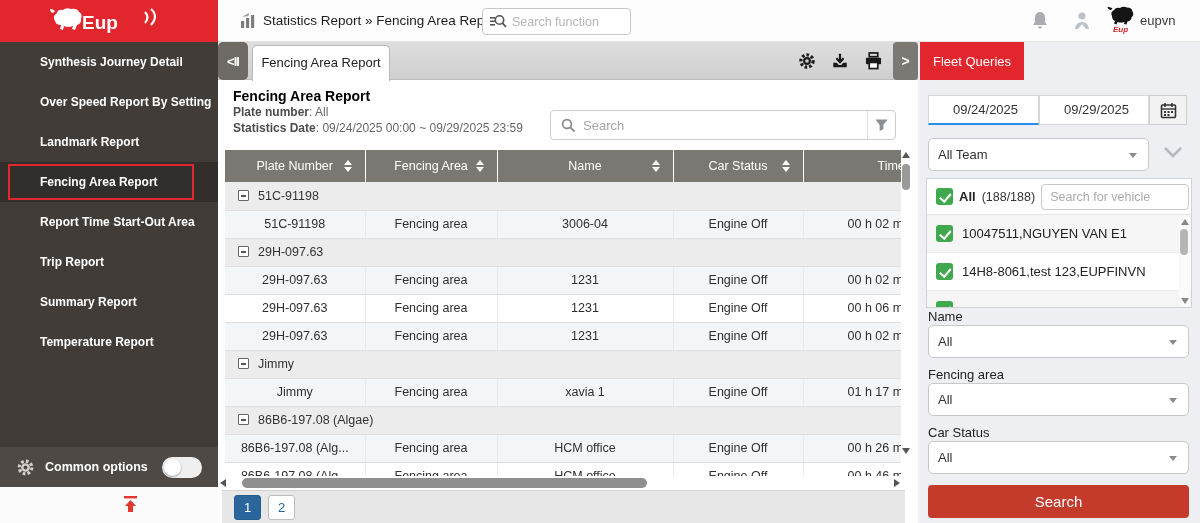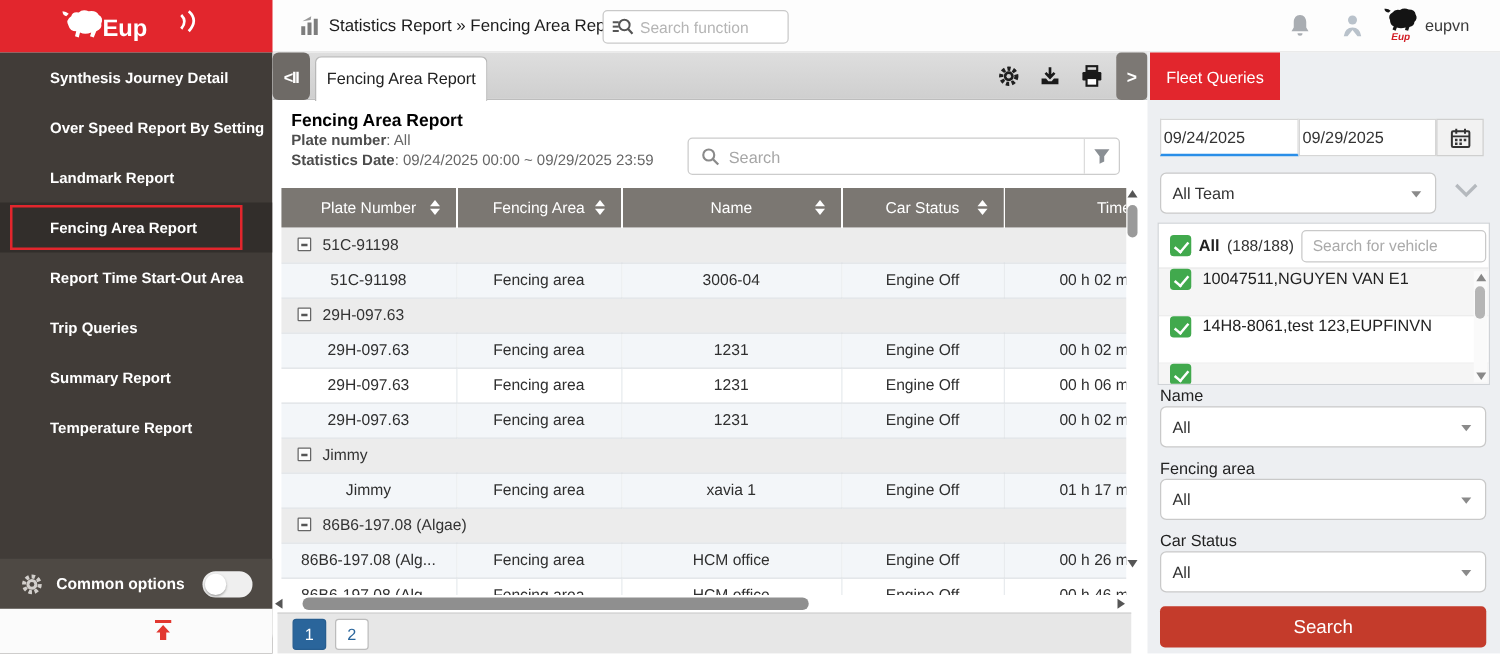--- a/index.html
+++ b/index.html
@@ -75,35 +75,35 @@
   .hscroll .a-rt{right:0;border-left:6px solid #555;}
   .hscroll .thumb{position:absolute;left:22px;top:0;width:405px;height:10px;border-radius:5px;background:#8f8f8f;cursor:pointer;}
 
   .pagestrip{position:absolute;left:4px;top:448px;width:683px;height:33px;background:#e7e7e7;border-top:1px solid #d2d2d2;display:flex;align-items:center;padding-left:12px;gap:7px;}
   .pg{width:27px;height:25px;border-radius:3px;font-size:13px;display:flex;align-items:center;justify-content:center;cursor:pointer;background:#fff;border:1px solid #bcbcbc;color:#2a659b;}
   .pg.active{background:#2a659b;border-color:#265d8f;color:#fff;}
 
   
   .panel{position:absolute;left:918px;top:42px;width:282px;height:481px;background:#edeff2;}
   .fleet-btn{position:absolute;left:2px;top:0;width:104px;height:38px;background:#e2262d;color:#fff;font-size:13px;display:flex;align-items:center;justify-content:center;cursor:pointer;}
-  .date-in{position:absolute;top:53px;height:30px;background:#fff;border:1px solid #d6d6d6;font-size:13px;color:#333;line-height:28px;padding-left:2px;cursor:text;}
+  .date-in{position:absolute;top:53px;height:30px;background:#fff;border:1px solid #d6d6d6;font-size:13px;color:#333;line-height:28px;padding-left:24px;cursor:text;}
   .d-from{left:10px;width:111px;border-bottom:2px solid #2a8ee8;}
   .d-to{left:121px;width:110px;}
   .cal-btn{position:absolute;left:231px;top:53px;width:38px;height:30px;background:#f2f2f2;border:1px solid #cfcfcf;display:flex;align-items:center;justify-content:center;cursor:pointer;}
   .sel{background:#fff;border:1px solid #c9c9c9;border-radius:5px;font-size:13px;color:#333;line-height:31px;padding-left:9px;position:relative;cursor:pointer;}
   .sel::after{content:'';position:absolute;right:11px;top:14px;width:0;height:0;border-left:4.5px solid transparent;border-right:4.5px solid transparent;border-top:5.5px solid #8a8a8a;}
   .team-sel{position:absolute;left:10px;top:96px;width:221px;height:33px;}
   .panel-chevron{position:absolute;left:242px;top:100px;cursor:pointer;}
   .veh-box{position:absolute;left:8px;top:136px;width:266px;height:130px;background:#fff;border:1px solid #d0d3d7;overflow:hidden;}
   .veh-head{height:36px;display:flex;align-items:center;padding-left:9px;gap:6px;border-bottom:1px solid #e4e4e4;}
   .veh-head .all{font-size:13px;font-weight:bold;color:#222;}
   .veh-head .cnt{font-size:12.5px;color:#333;}
   .veh-head input{width:148px;height:26px;border:1px solid #c9c9c9;border-radius:4px;outline:none;font-size:12.5px;color:#444;padding:0 8px;font-family:inherit;}
   .veh-head input::placeholder{color:#aaa;}
-  .veh-row{height:38px;display:flex;padding-left:9px;gap:9px;border-bottom:1px solid #ededed;font-size:13px;color:#222;cursor:pointer;}
+  .veh-row{height:38px;display:flex;align-items:center;padding-left:9px;gap:9px;border-bottom:1px solid #ededed;font-size:13px;color:#222;cursor:pointer;}
   .veh-row.odd{background:#f5f5f5;}
   .cbx{width:17px;height:17px;background:#41a94d;border-radius:3px;position:relative;flex:none;cursor:pointer;}
   .cbx::after{content:'';position:absolute;left:5.5px;top:2.5px;width:4.5px;height:8.5px;border:solid #fff;border-width:0 2.2px 2.2px 0;transform:rotate(40deg);}
   .veh-scroll{position:absolute;right:1px;top:38px;width:11px;bottom:1px;background:#fafafa;}
   .veh-scroll .arr{position:absolute;left:1.5px;width:0;height:0;border-left:4px solid transparent;border-right:4px solid transparent;cursor:pointer;}
   .veh-scroll .a-up{top:2px;border-bottom:6px solid #888;}
   .veh-scroll .a-dn{bottom:2px;border-top:6px solid #888;}
   .veh-scroll .thumb{position:absolute;left:1px;top:12px;width:8px;height:26px;border-radius:4px;background:#b5b5b5;cursor:pointer;}
   .flt-label{position:absolute;left:10px;font-size:13px;color:#222;}
   .flt-sel{position:absolute;left:10px;width:261px;height:33px;}
@@ -176,21 +176,21 @@
         <div class="side-item">
           <span>Landmark Report</span>
         </div>
         <div class="side-item active">
           <span>Fencing Area Report</span>
         </div>
         <div class="side-item">
           <span>Report Time Start-Out Area</span>
         </div>
         <div class="side-item">
-          <span>Trip Queries</span>
+          <span>Trip Report</span>
         </div>
         <div class="side-item">
           <span>Summary Report</span>
         </div>
         <div class="side-item">
           <span>Temperature Report</span>
         </div>
       </div>
     <div class="common-bar">
       <svg width="19" height="19" viewBox="0 0 20 20">

